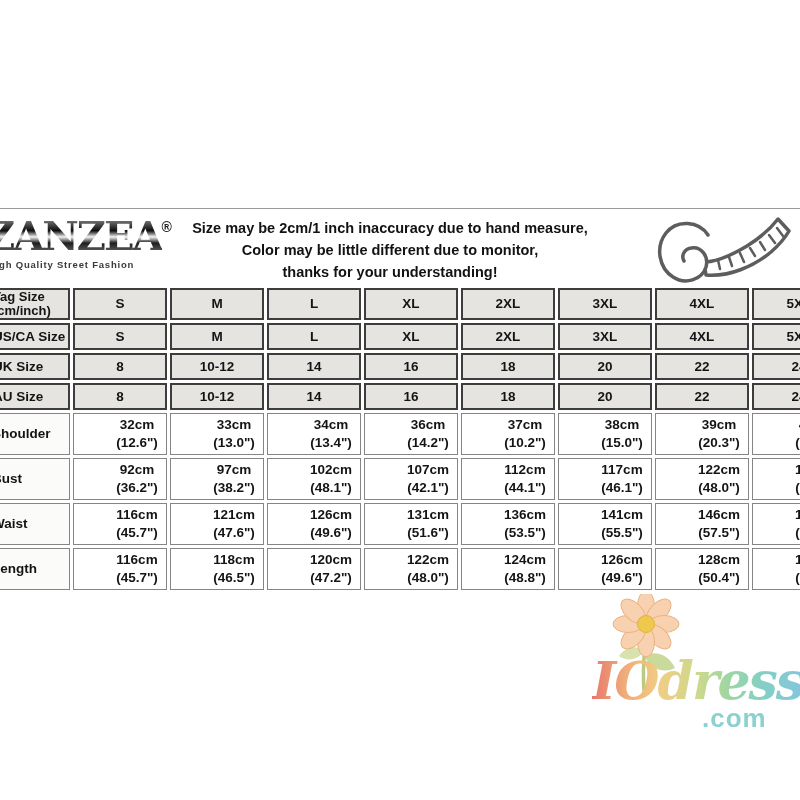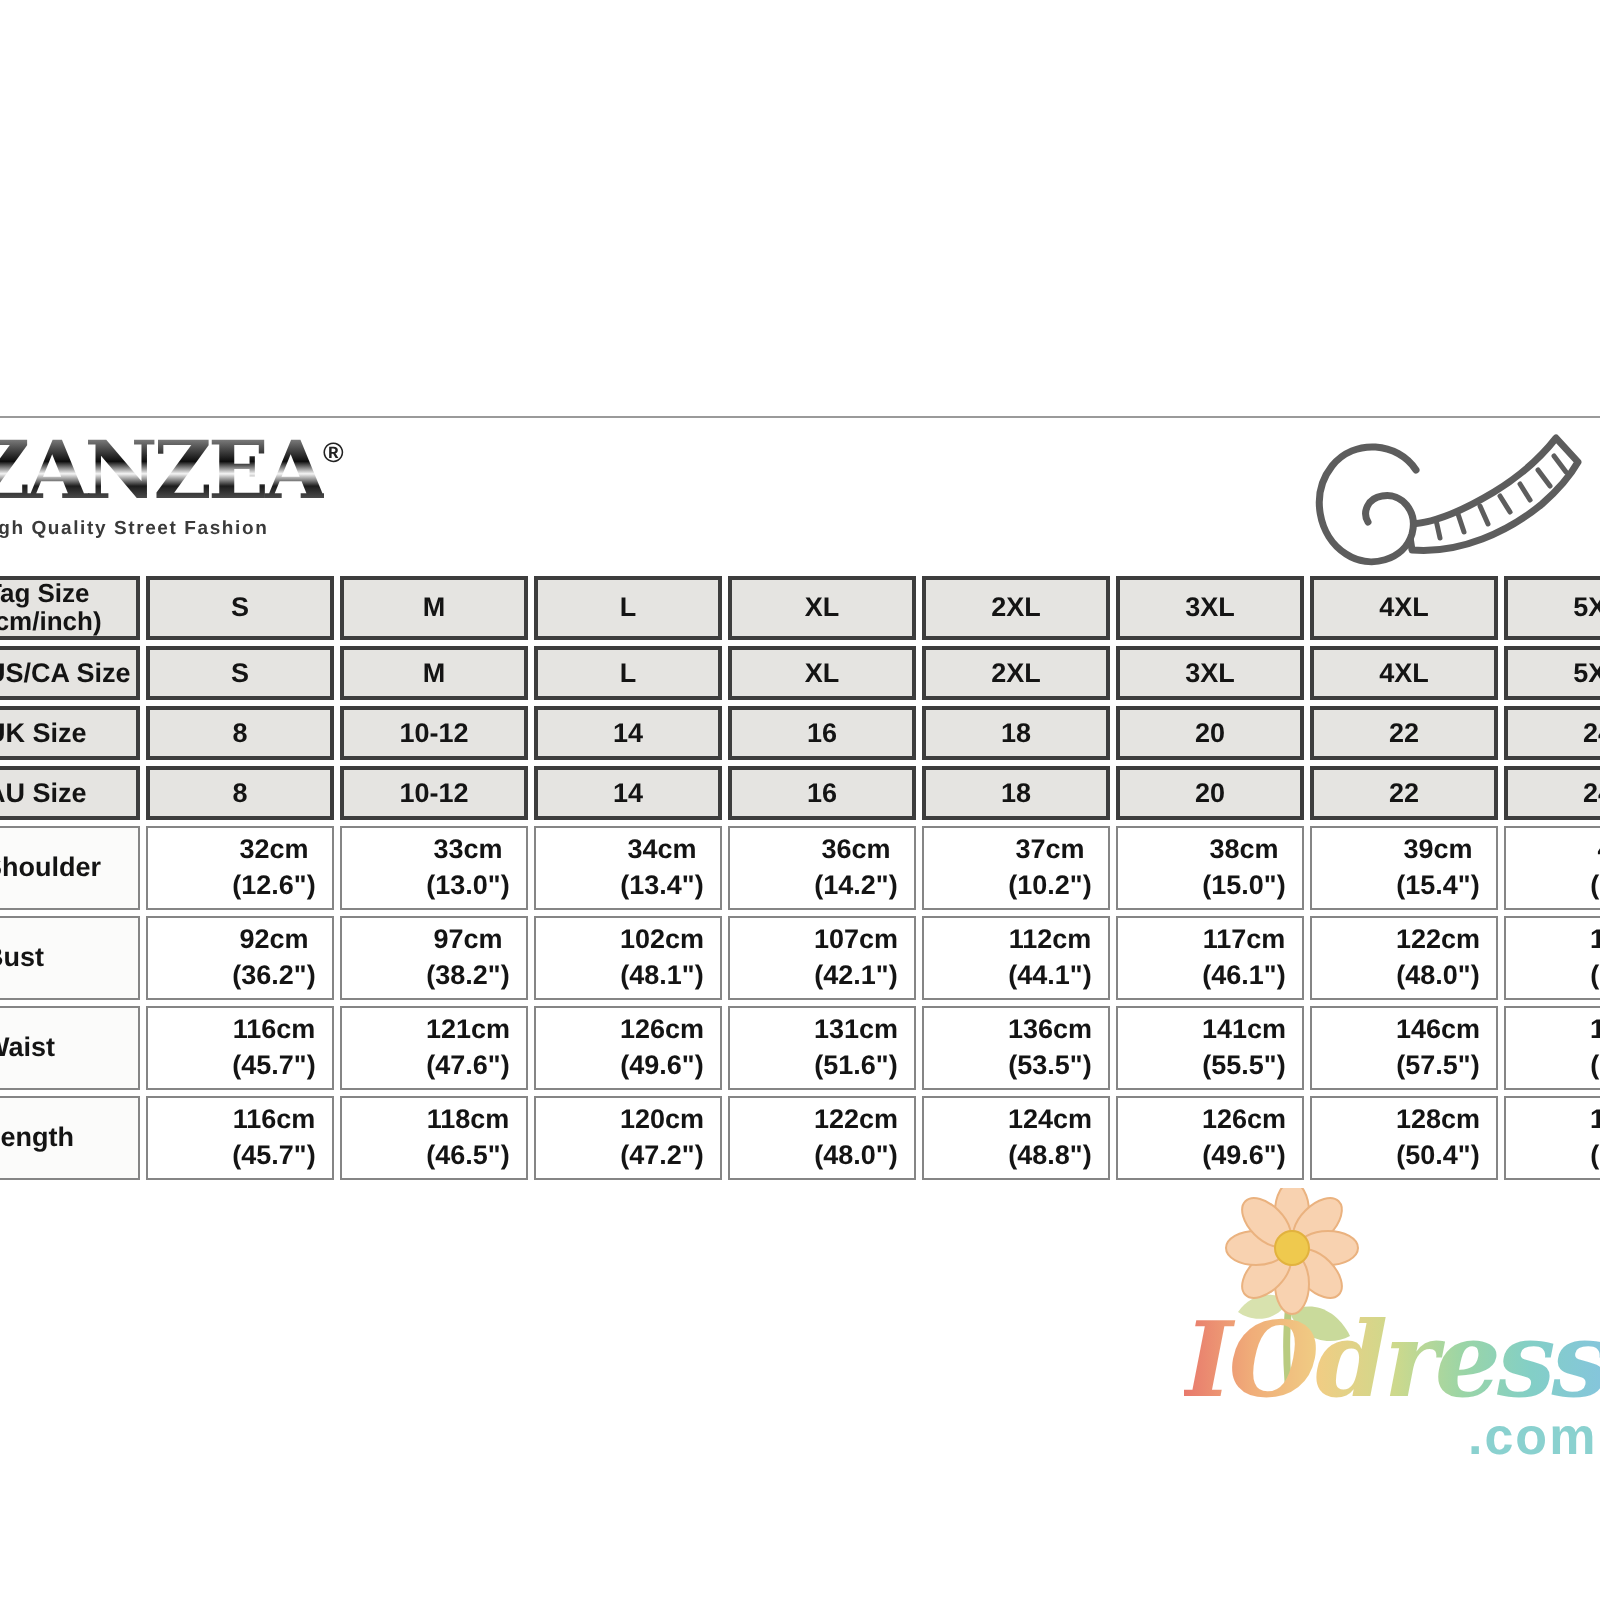--- a/index.html
+++ b/index.html
@@ -35,34 +35,37 @@
   .mlab{background:#fbfbfa;}
 
   
   .flower{position:absolute;left:598px;top:594px;z-index:1;}
   .wm-text{position:absolute;left:592px;top:650px;z-index:2;
            font-family:"DejaVu Serif",serif;font-style:italic;font-weight:700;font-size:52px;
            letter-spacing:-2px;
            background:linear-gradient(90deg,#e8796c 0%,#f0ad79 16%,#f0cd84 32%,#cdd98c 50%,#9bd5a6 66%,#83cfc6 82%,#85c5dd 100%);
            -webkit-background-clip:text;background-clip:text;color:transparent;}
   .wm-com{position:absolute;left:702px;top:703px;z-index:2;
-          font-weight:700;font-size:26px;letter-spacing:1px;color:#8ad1cf;margin-left:32px;}
+          font-weight:700;font-size:26px;letter-spacing:1px;color:#8ad1cf;}
 </style>
 </head>
 <body>
 
 <div class="screen">
 
   <div class="topline"></div>
 
   <div class="logo">
     <span class="logo-name">ZANZEA</span><span class="logo-reg">®</span>
     <div class="logo-tagline">High Quality Street Fashion</div>
   </div>
 
+  <div class="disclaimer">Size may be 2cm/1 inch inaccuracy due to hand measure,
+Color may be little different due to monitor,
+thanks for your understanding!</div>
 
   <svg class="tape" width="140" height="84" viewBox="0 0 140 84">
     <g fill="#ffffff" stroke="#5d5d5d" stroke-width="3.5" stroke-linejoin="round" stroke-linecap="round">
       <path d="M54 64 C78 66 102 55 119 41 C127 34 133 27 137 20 L126 8 C119 17 108 27 95 35 C80 44 65 51 52 51 Z"></path>
       <path d="M56 24 C47 10 25 8 14 22 C3 36 7 57 21 66 C33 74 50 69 54 56 C57 45 49 35 39 37 C32 38 29 45 32 50"></path>
     </g>
     <g stroke="#5d5d5d" stroke-width="2.5" stroke-linecap="round">
       <line x1="66" y1="49" x2="68" y2="58"></line>
       <line x1="77" y1="46" x2="80" y2="55"></line>
       <line x1="88" y1="42" x2="92" y2="51"></line>
@@ -127,21 +130,21 @@
 (13.0")</div>
       <div class="c m">34cm
 (13.4")</div>
       <div class="c m">36cm
 (14.2")</div>
       <div class="c m">37cm
 (10.2")</div>
       <div class="c m">38cm
 (15.0")</div>
       <div class="c m">39cm
-(15.4")</div>
+(20.3")</div>
       <div class="c m">41cm
 (16.1")</div>
     </div>
     <div class="row">
       <div class="c m mlab lab">Bust</div>
       <div class="c m">92cm
 (36.2")</div>
       <div class="c m">97cm
 (38.2")</div>
       <div class="c m">102cm

